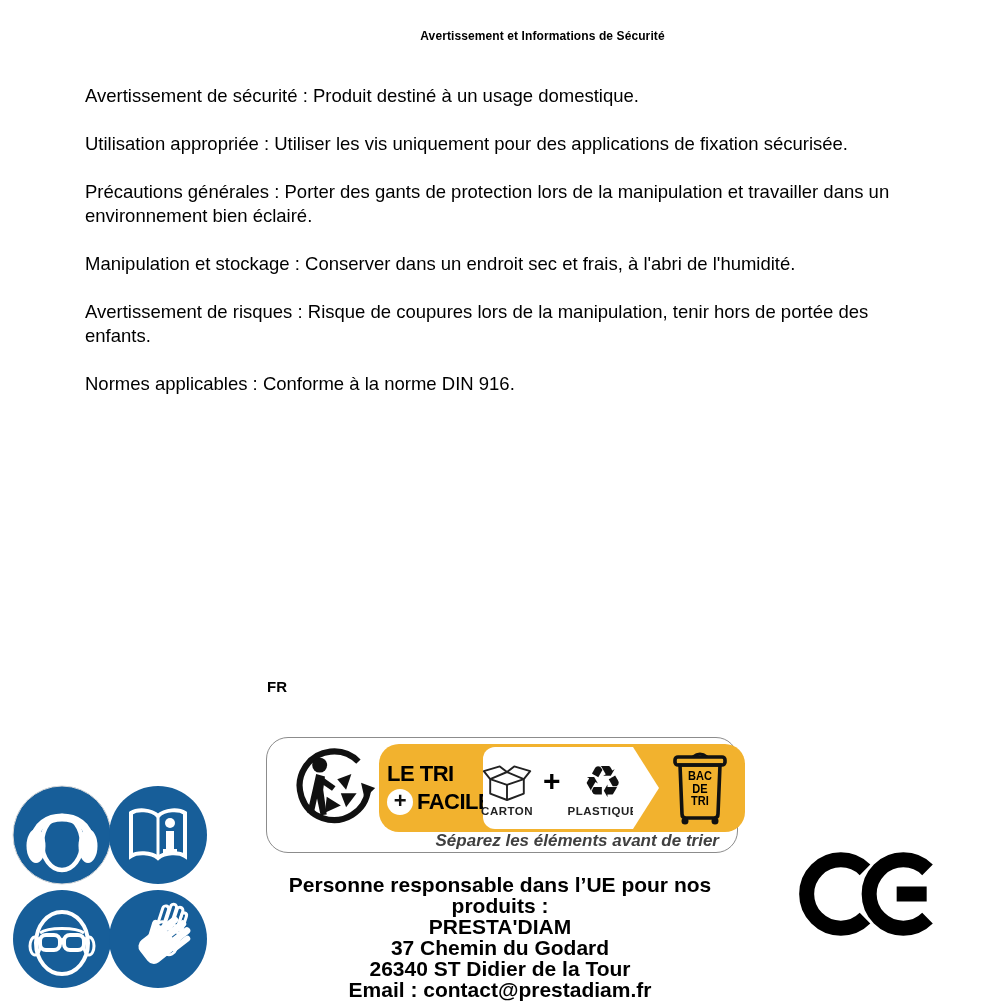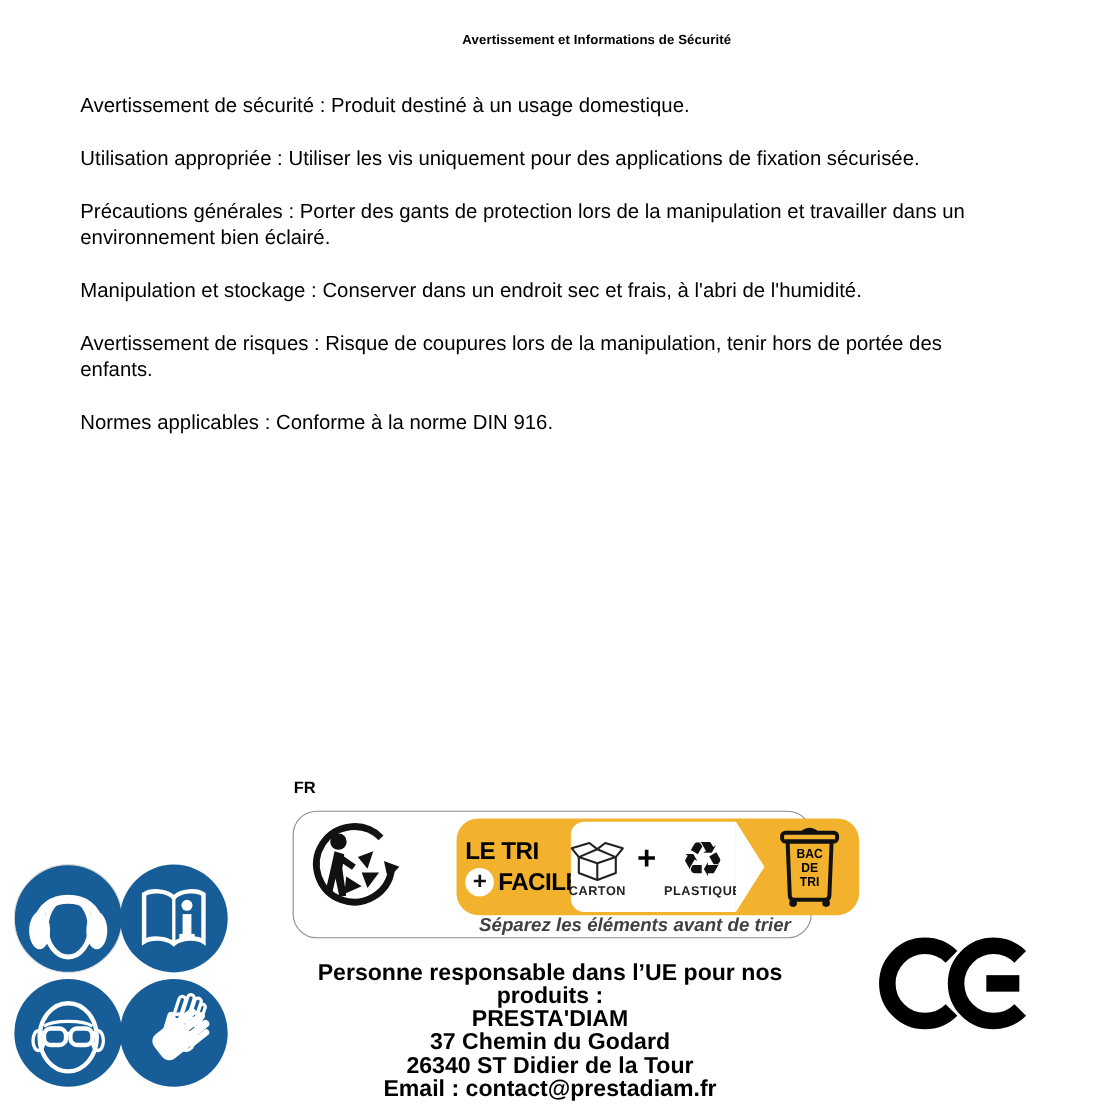--- a/index.html
+++ b/index.html
@@ -9,38 +9,38 @@
   }
   
   .doc-title{
     position:absolute;top:29px;left:0;width:1005px;text-align:center;
     font-size:12px;font-weight:bold;letter-spacing:.1px;margin-left:40px;
   }
   .doc-body{
     position:absolute;top:84px;left:73px;width:852px;
     font-size:18.5px;line-height:24px;
   }
-  .doc-body p{margin:0 0 24px 0;}
+  .doc-body p{margin:0 0 24px 12px;}
   
   .safety-grid{position:absolute;left:12px;top:785px;width:200px;height:205px;}
   .sign{position:absolute;width:100px;height:100px;}
   .sign svg{display:block;width:100%;height:100%;}
   .sign.s1{left:0;top:0;}
   .sign.s2{left:96px;top:0;}
   .sign.s3{left:0;top:104px;}
   .sign.s4{left:96px;top:104px;}
 
   
-  .fr-tag{position:absolute;left:267px;top:708px;font-size:15px;font-weight:bold;}
+  .fr-tag{position:absolute;left:267px;top:678px;font-size:15px;font-weight:bold;}
   .tri-box{
     position:absolute;left:266px;top:737px;width:472px;height:116px;
     background:#fff;border:1.5px solid #8c8c8c;border-radius:22px;
     box-sizing:border-box;
   }
-  .tri-row{position:absolute;left:8px;top:5px;height:90px;display:flex;align-items:center;gap:48px;}
+  .tri-row{position:absolute;left:20px;top:5px;height:90px;display:flex;align-items:center;}
   .triman{width:90px;height:88px;flex:0 0 auto;}
   .yellow-band{
     position:relative;margin-left:2px;width:366px;height:88px;
     background:var(--yellow,#F2B22E);border-radius:20px;
     display:flex;align-items:center;
   }
   .letri{
     width:96px;flex:0 0 auto;padding-left:8px;
     font-weight:bold;font-size:22px;line-height:24px;letter-spacing:-.5px;
   }

